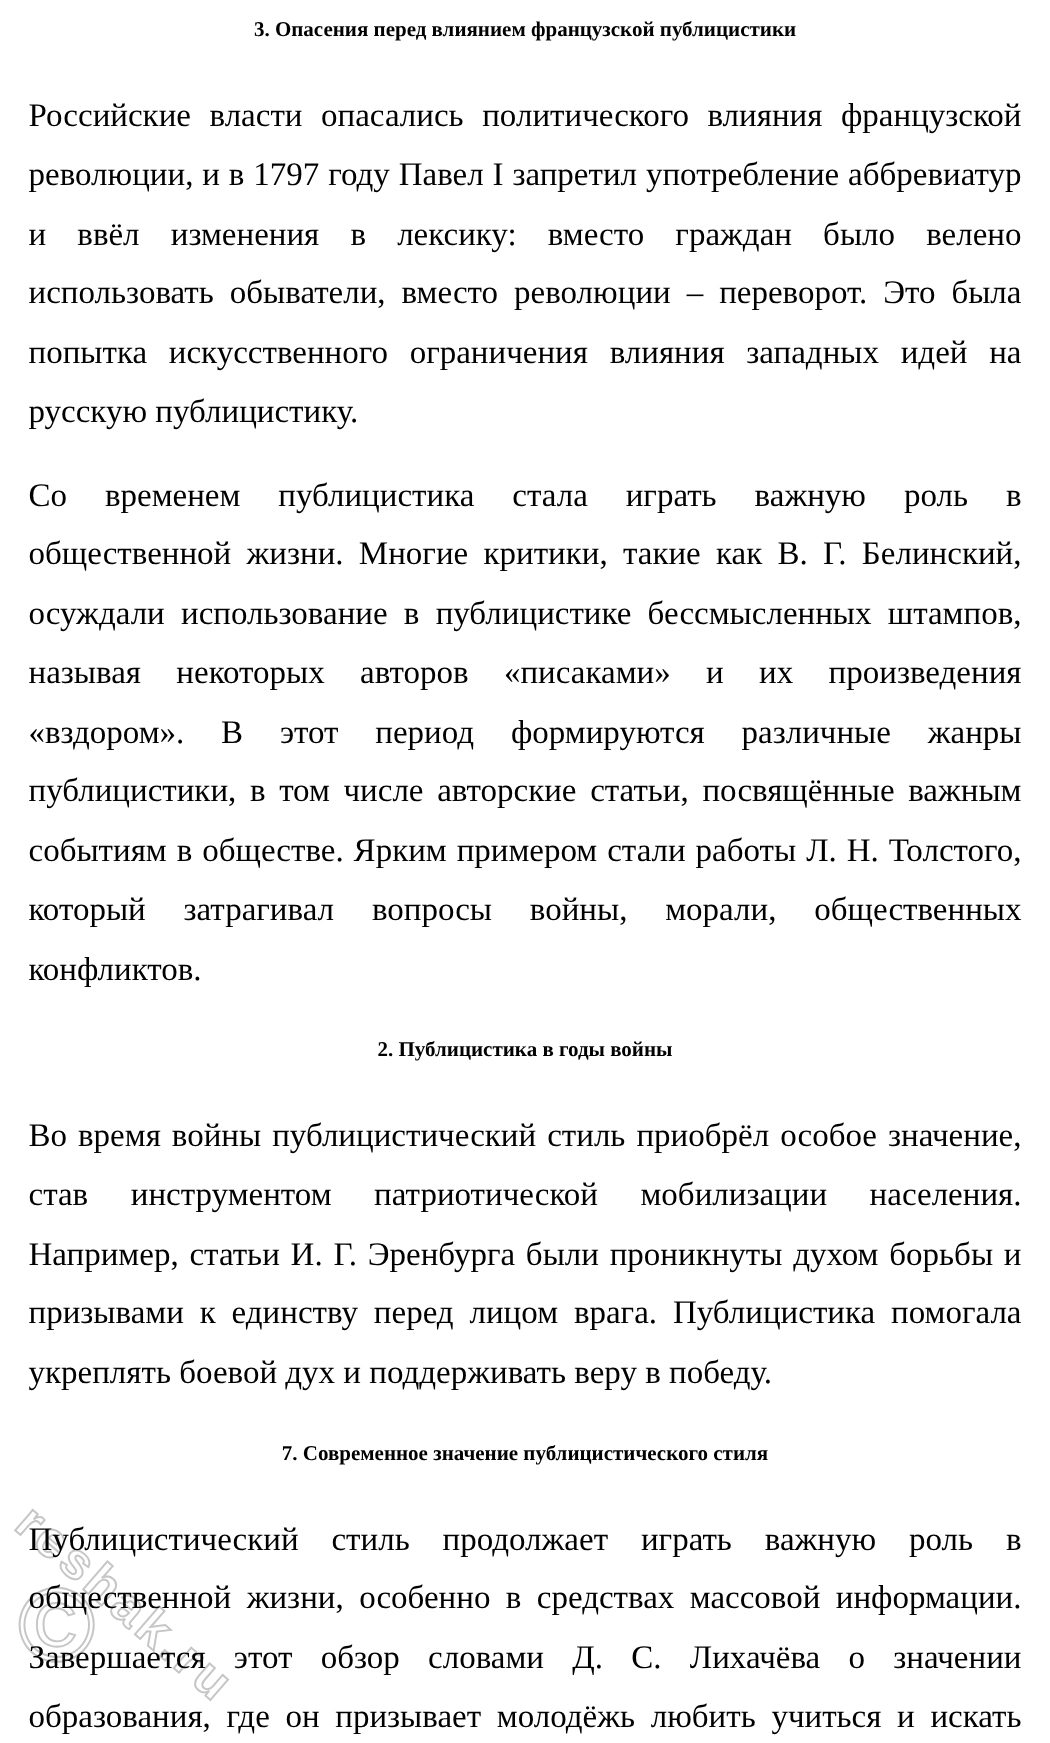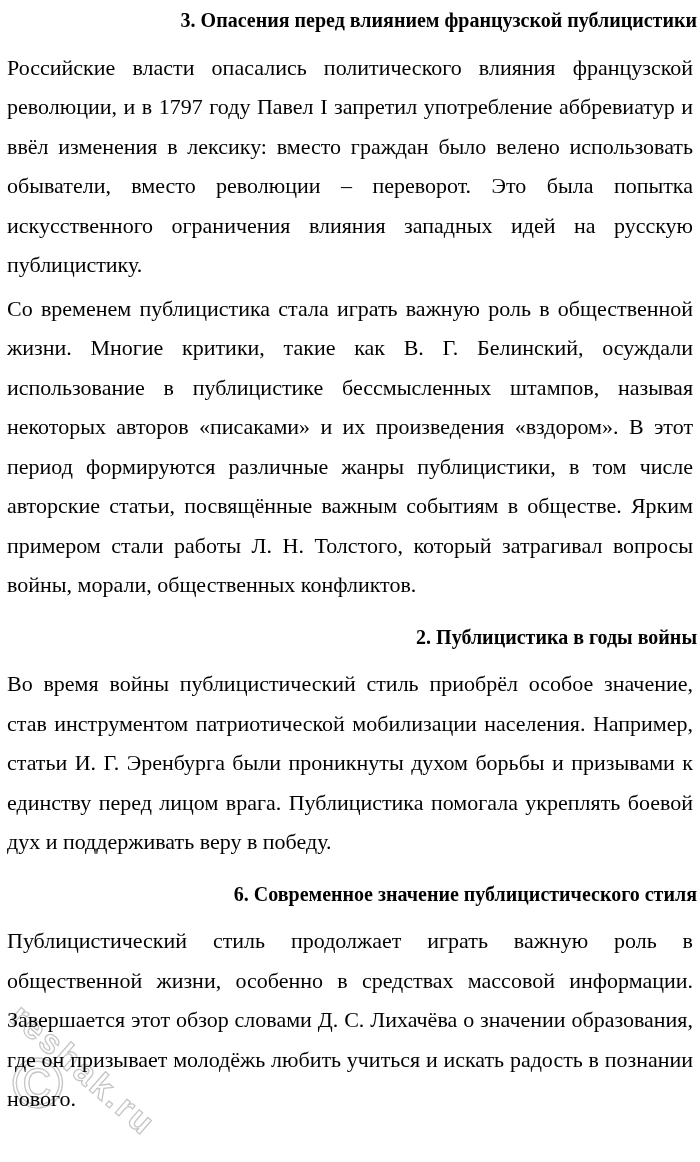--- a/index.html
+++ b/index.html
@@ -22,32 +22,32 @@
     font-family: "Liberation Serif", "DejaVu Serif", serif;
     font-size: 22px;
     line-height: 39.5px;
     color: #000000;
   }
   .content {
     position: relative;
     z-index: 1;
   }
   .section-heading {
-    font-size: 20px;
+    font-size: 14px;
     line-height: 39.5px;
     font-weight: 700;
     margin: 13px 0 7px 0;
     padding: 0;
-    text-align: right;
+    text-align: center;
   }
   .section:first-child .section-heading {
     margin-top: 0;
   }
   .section-body {
-    margin: 4px;
+    margin: 16px;
     padding: 0;
     text-align: justify;
   }
   
   .watermark {
     position: absolute;
     left: 0;
     top: 0;
     width: 100%;
     height: 100%;
@@ -98,18 +98,18 @@
     <div class="section">
       <p class="section-body">Со временем публицистика стала играть важную роль в общественной жизни. Многие критики, такие как В. Г. Белинский, осуждали использование в публицистике бессмысленных штампов, называя некоторых авторов «писаками» и их произведения «вздором». В этот период формируются различные жанры публицистики, в том числе авторские статьи, посвящённые важным событиям в обществе. Ярким примером стали работы Л. Н. Толстого, который затрагивал вопросы войны, морали, общественных конфликтов.</p>
     </div>
 
     <div class="section">
       <h2 class="section-heading">2. Публицистика в годы войны</h2>
       <p class="section-body">Во время войны публицистический стиль приобрёл особое значение, став инструментом патриотической мобилизации населения. Например, статьи И. Г. Эренбурга были проникнуты духом борьбы и призывами к единству перед лицом врага. Публицистика помогала укреплять боевой дух и поддерживать веру в победу.</p>
     </div>
 
     <div class="section">
-      <h2 class="section-heading">6. Современное значение публицистического стиля</h2>
+      <h2 class="section-heading">7. Современное значение публицистического стиля</h2>
       <p class="section-body">Публицистический стиль продолжает играть важную роль в общественной жизни, особенно в средствах массовой информации. Завершается этот обзор словами Д. С. Лихачёва о значении образования, где он призывает молодёжь любить учиться и искать радость в познании нового.</p>
     </div>
 
   </div>
 </div>
 
 </body></html>

